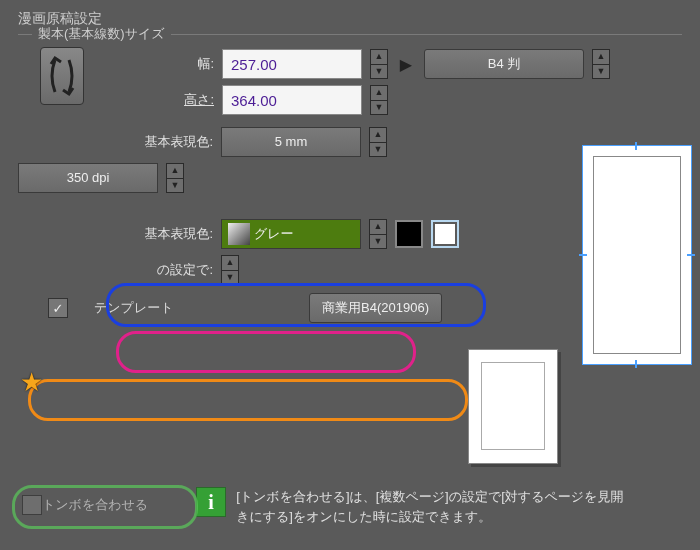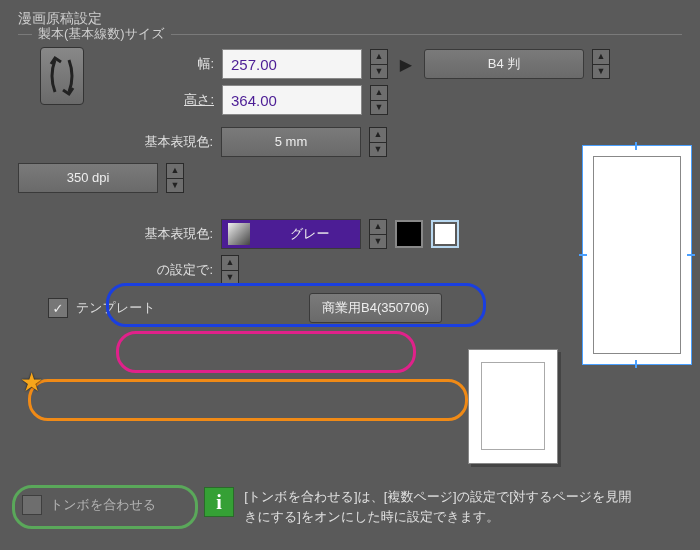--- a/index.html
+++ b/index.html
@@ -105,29 +105,28 @@
   }
   .swatch.sel { border: 2px solid #b8d8f0; background-clip: content-box; padding:2px; background-color:#fff;}
   .grey-grad {
     width: 22px; height: 22px;
     background: linear-gradient(135deg,#eee,#444);
     display:inline-block;
     vertical-align: middle;
     margin-right: 4px;
   }
   .combo-grey {
-    background: #4c1d95;
+    background: #4d7c0f;
     border: 1px solid #3a3a3a;
     color: #eee;
     height: 30px;
     width: 140px;
     padding-left: 6px;
     display:flex; align-items:center;
     cursor:pointer;
-    gap:36px;
   }
   .checkbox {
     width: 20px; height: 20px;
     background: #777;
     border: 1px solid #333;
     display: inline-flex;
     align-items: center; justify-content: center;
     color: #eee;
     cursor:pointer;
   }
@@ -271,22 +270,22 @@
       <div class="label">の設定で:</div>
       <div class="spinner">
           <div>▲</div>
           <div>▼</div>
         </div>
     </div>
 
     <div class="row" style="margin-top:8px;">
       <div style="width:22px;"></div>
       <span class="checkbox">✓</span>
-      <span style="margin-right:auto;">テンプレート</span>
-      <div class="template-btn" style="margin-right:240px;">商業用B4(350706)</div>
+      <span style="margin-right:auto;margin-left:18px;">テンプレート</span>
+      <div class="template-btn" style="margin-right:240px;">商業用B4(201906)</div>
     </div>
 
     <div class="hl hl-blue" style="left:88px;  top:248px; width:380px; height:44px;"></div>
     <div class="hl hl-pink" style="left:98px;  top:296px; width:300px; height:42px;"></div>
     <div class="hl hl-orange" style="left:10px;  top:344px; width:440px; height:42px;"></div>
     <div class="star" style="left:2px; top:332px;">★</div>
 
     <div class="preview-big">
       <div class="outer">
           <div class="inner"></div>
@@ -297,21 +296,21 @@
       </div>
     </div>
     <div class="preview-small">
         <div class="inner"></div>
       </div>
   </div>
 
   <div style="position:absolute; left:14px; bottom:24px; display:flex; align-items:flex-start;">
     <div style="position:relative; display:flex; align-items:center; padding:8px 18px 8px 8px; opacity:0.7;">
       <span class="checkbox"></span>
-      <span style="margin-left:8px;">トンボを合わせる</span>
+      <span style="">トンボを合わせる</span>
       <div class="hl hl-green" style="left:-2px; top:-2px; width:186px; height:44px;"></div>
     </div>
     <div style="width:30px;"></div>
     <div class="info-icon">i</div>
     <div class="info-text">[トンボを合わせる]は、[複数ページ]の設定で[対するページを見開きにする]をオンにした時に設定できます。</div>
   </div>
 
 </div>
 
 </body></html>

